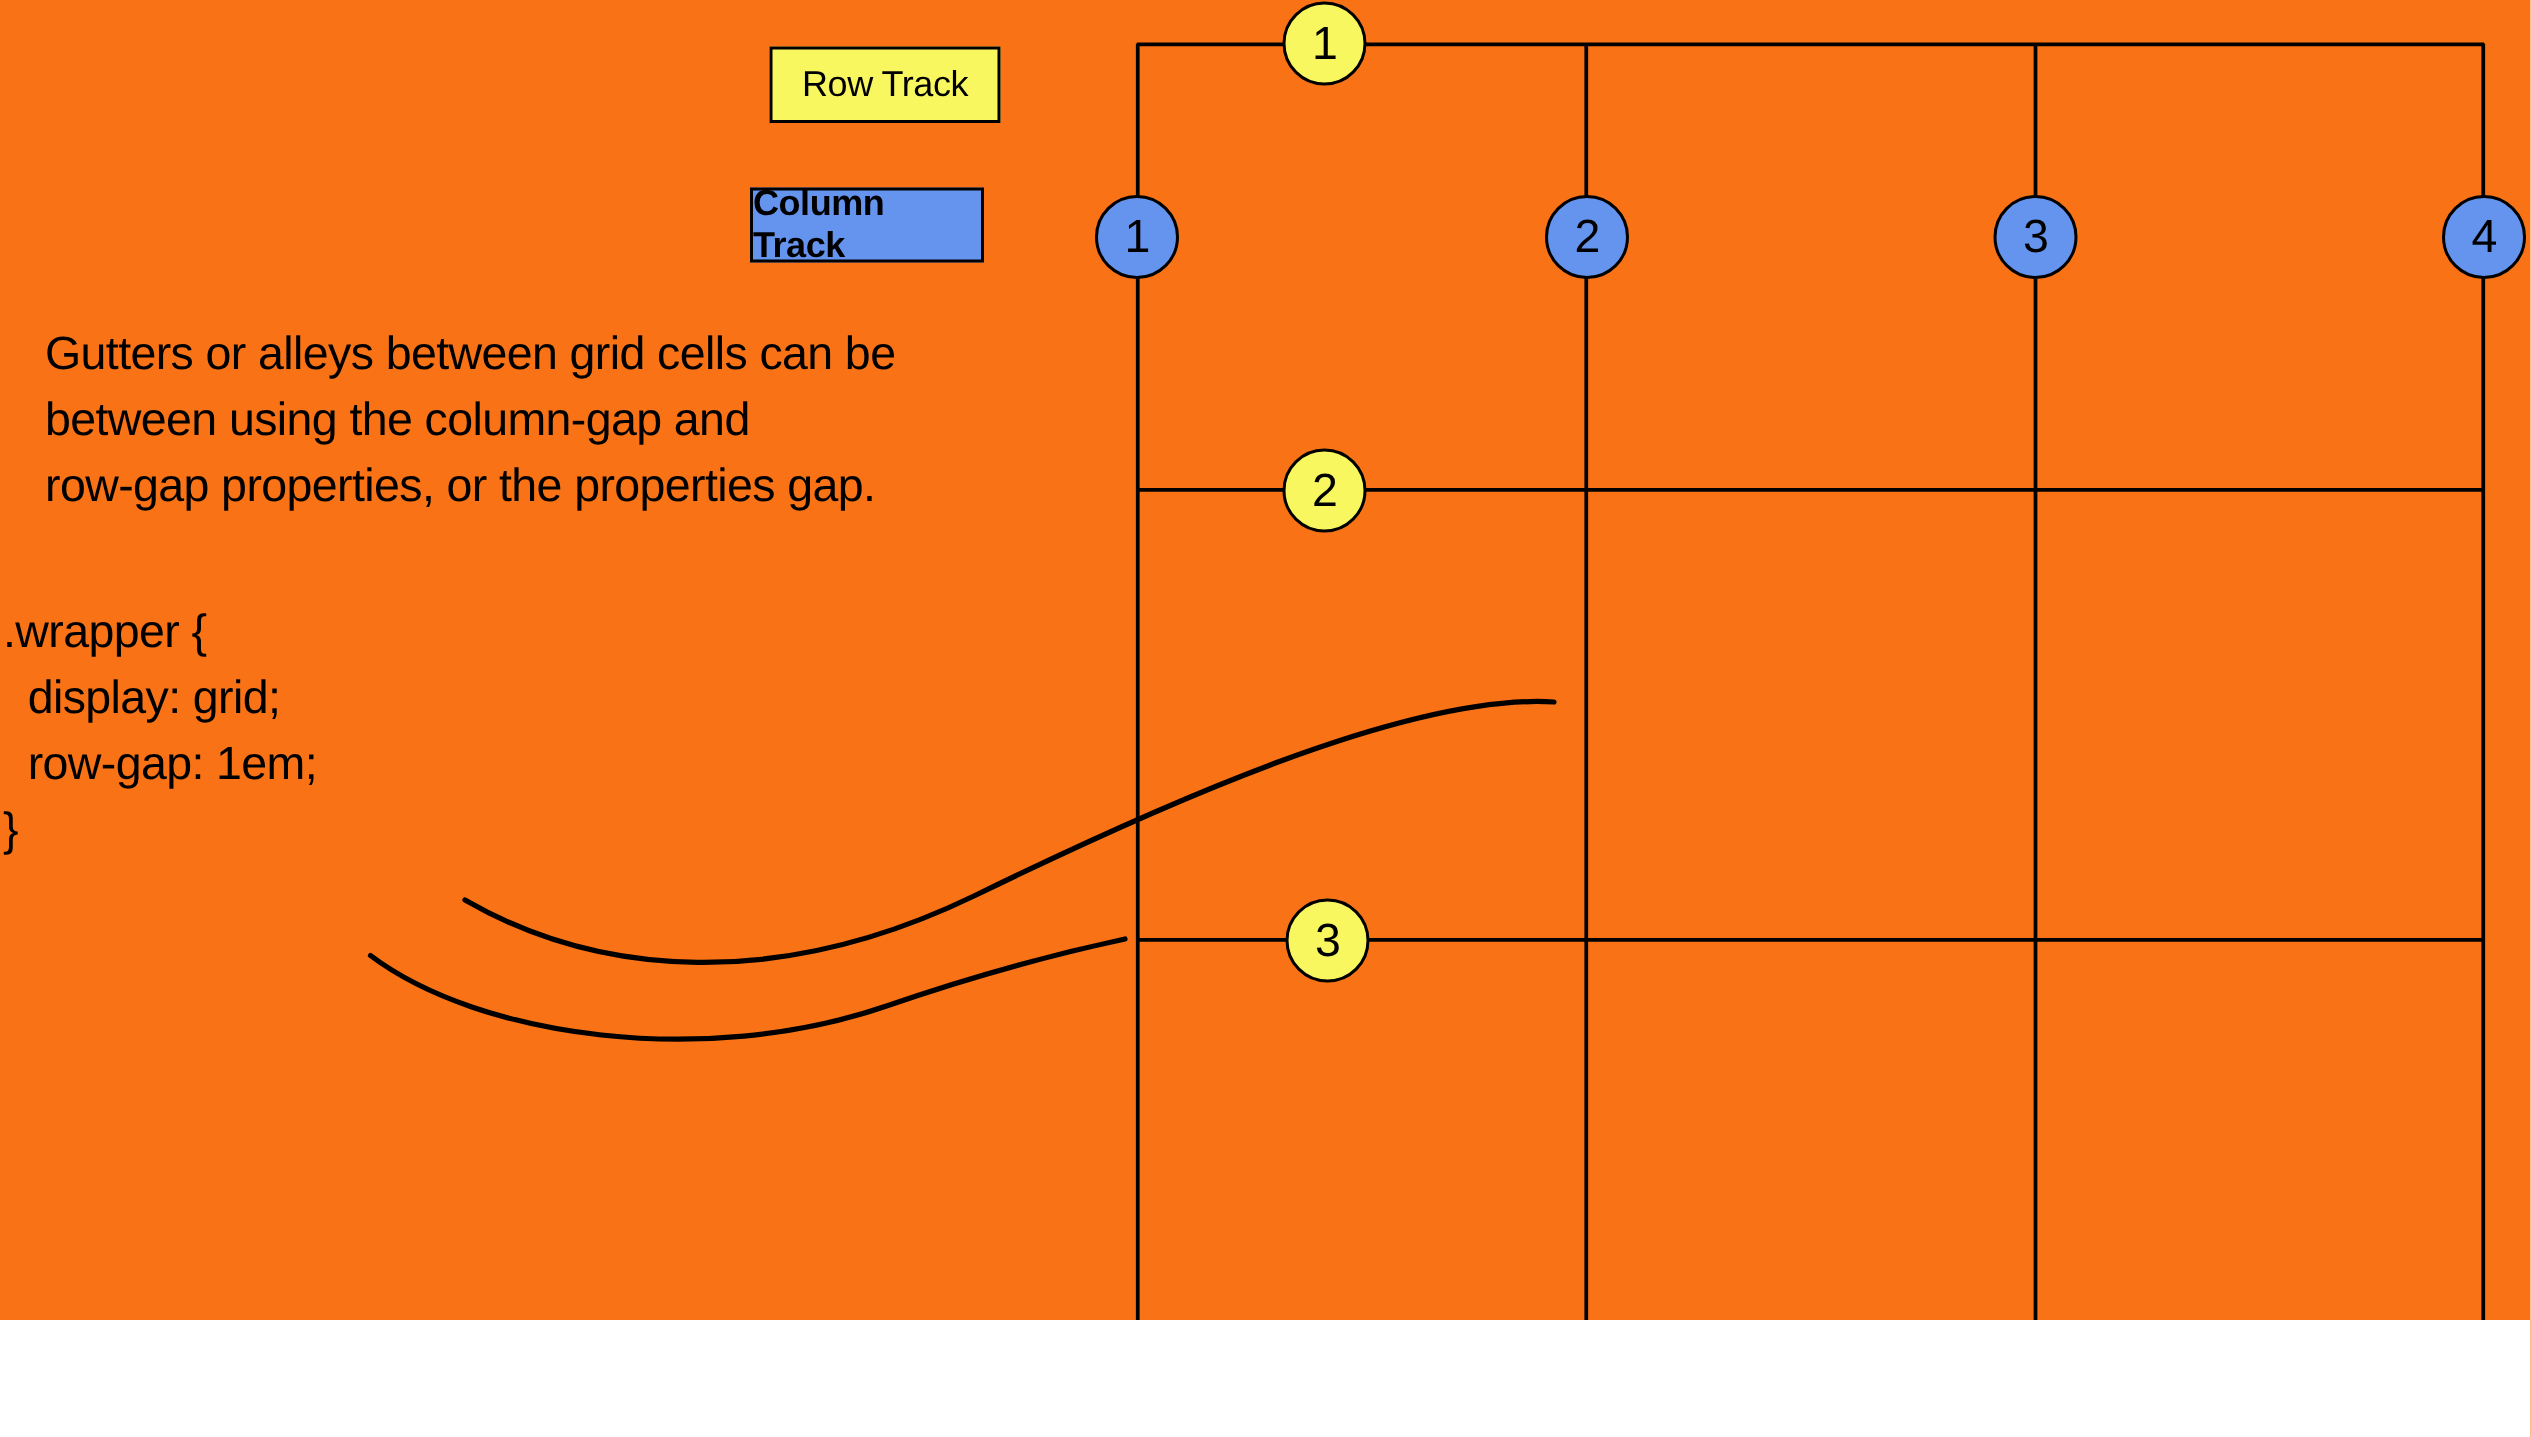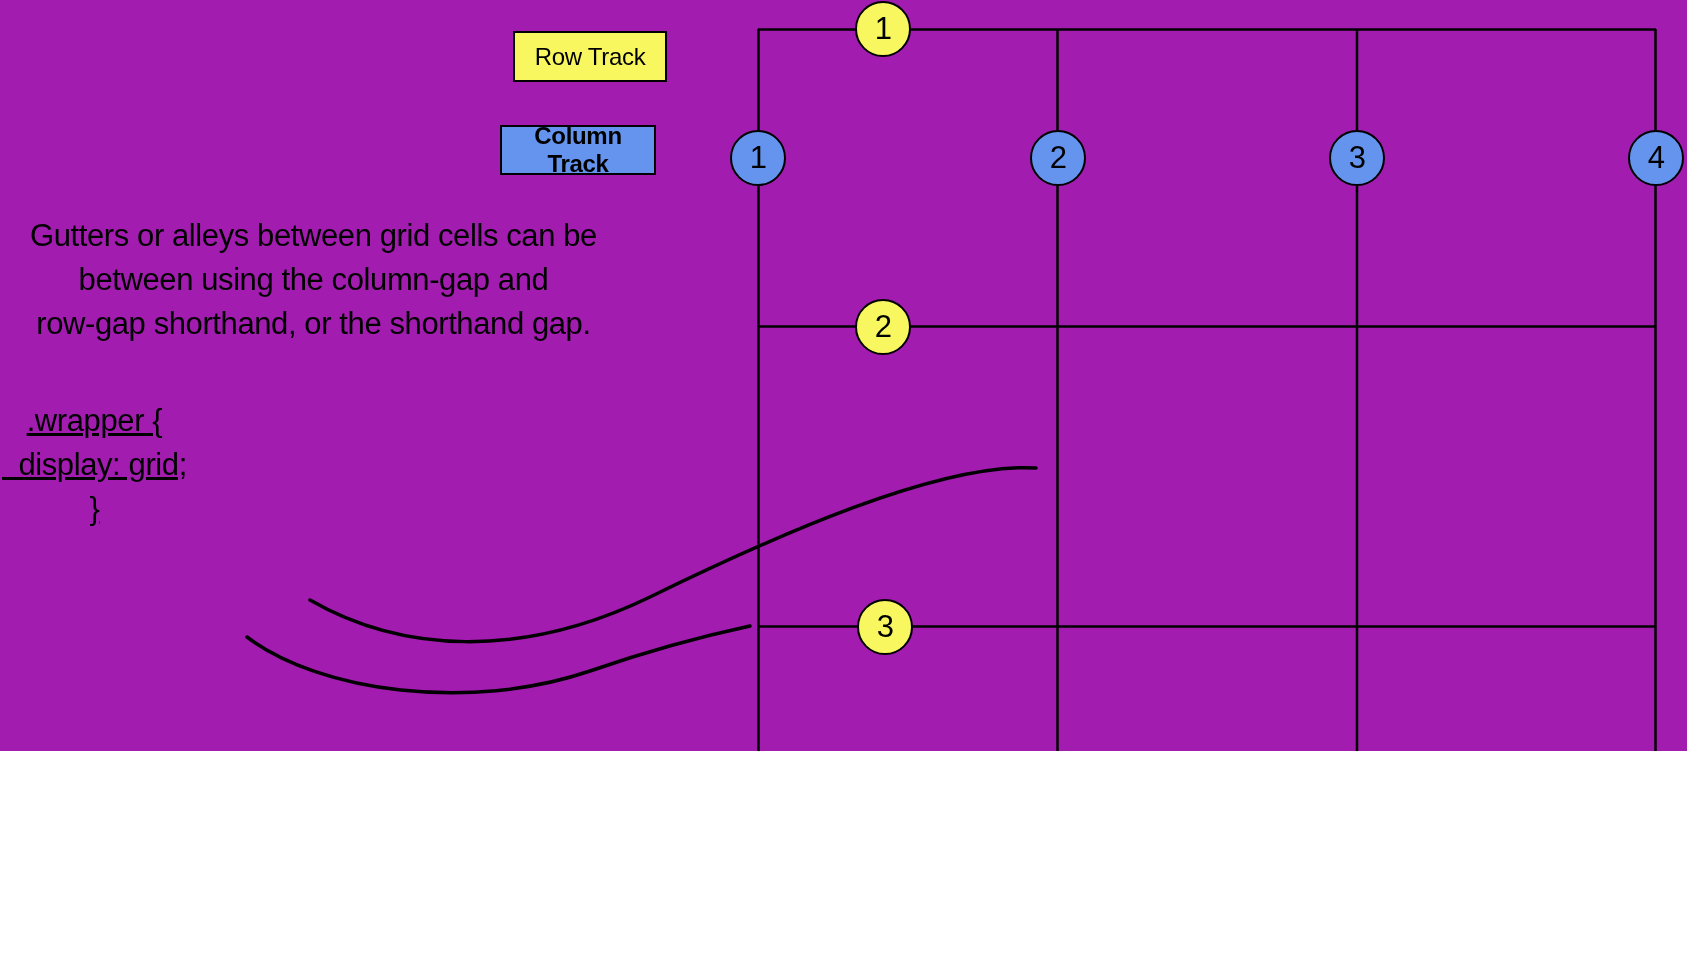--- a/index.html
+++ b/index.html
@@ -3,26 +3,25 @@
 <meta charset="utf-8">
 <style>
   html, body {
     margin: 0;
     padding: 0;
     background: #ffffff;
   }
   #canvas {
     position: relative;
     width: 1687px;
-    height: 751px;
-    background: #a21caf;
+    height: 880px;
+    background: #f97316;
     overflow: hidden;
     font-family: "Liberation Sans", sans-serif;
     color: #000000;
-    text-align: center;
   }
   #diagram-svg {
     position: absolute;
     left: 0;
     top: 0;
     width: 1687px;
     height: 958px;
     z-index: 1;
   }
   .gridline {
@@ -101,21 +100,20 @@
     position: absolute;
     left: 2px;
     top: 399px;
     font-size: 31px;
     line-height: 44px;
     letter-spacing: -0.4px;
     z-index: 2;
   }
   .code-line {
     white-space: pre;
-    text-decoration: underline;
   }
 </style>
 </head>
 <body>
 
 <div id="canvas">
 
   <svg id="diagram-svg" viewBox="0 0 1687 958" xmlns="http://www.w3.org/2000/svg">
 
     <line class="gridline" x1="758" y1="29.5" x2="1656" y2="29.5"></line>
@@ -131,26 +129,27 @@
     <path class="pointer-curve" d="M 310 600 C 400 652, 520 660, 650 597 C 775 536, 940 462, 1036 468"></path>
     <path class="pointer-curve" d="M 247 637 C 320 692, 470 712, 590 671 C 665 645, 722 632, 750 626"></path>
   </svg>
 
   <div class="legend-box" id="row-track-box">Row Track</div>
   <div class="legend-box" id="column-track-box">Column Track</div>
 
   <div id="description">
     <div>Gutters or alleys between grid cells can be</div>
     <div>between using the column-gap and</div>
-    <div>row-gap shorthand, or the shorthand gap.</div>
+    <div>row-gap properties, or the properties gap.</div>
   </div>
 
   <div id="code-block">
     <div class="code-line">.wrapper {</div>
     <div class="code-line">  display: grid;</div>
+    <div class="code-line">  row-gap: 1em;</div>
     <div class="code-line">}</div>
   </div>
 
   <div class="marker row" id="row-marker-1">1</div>
   <div class="marker row" id="row-marker-2">2</div>
   <div class="marker row" id="row-marker-3">3</div>
   <div class="marker row" id="row-marker-4">4</div>
 
   <div class="marker col" id="col-marker-1">1</div>
   <div class="marker col" id="col-marker-2">2</div>

